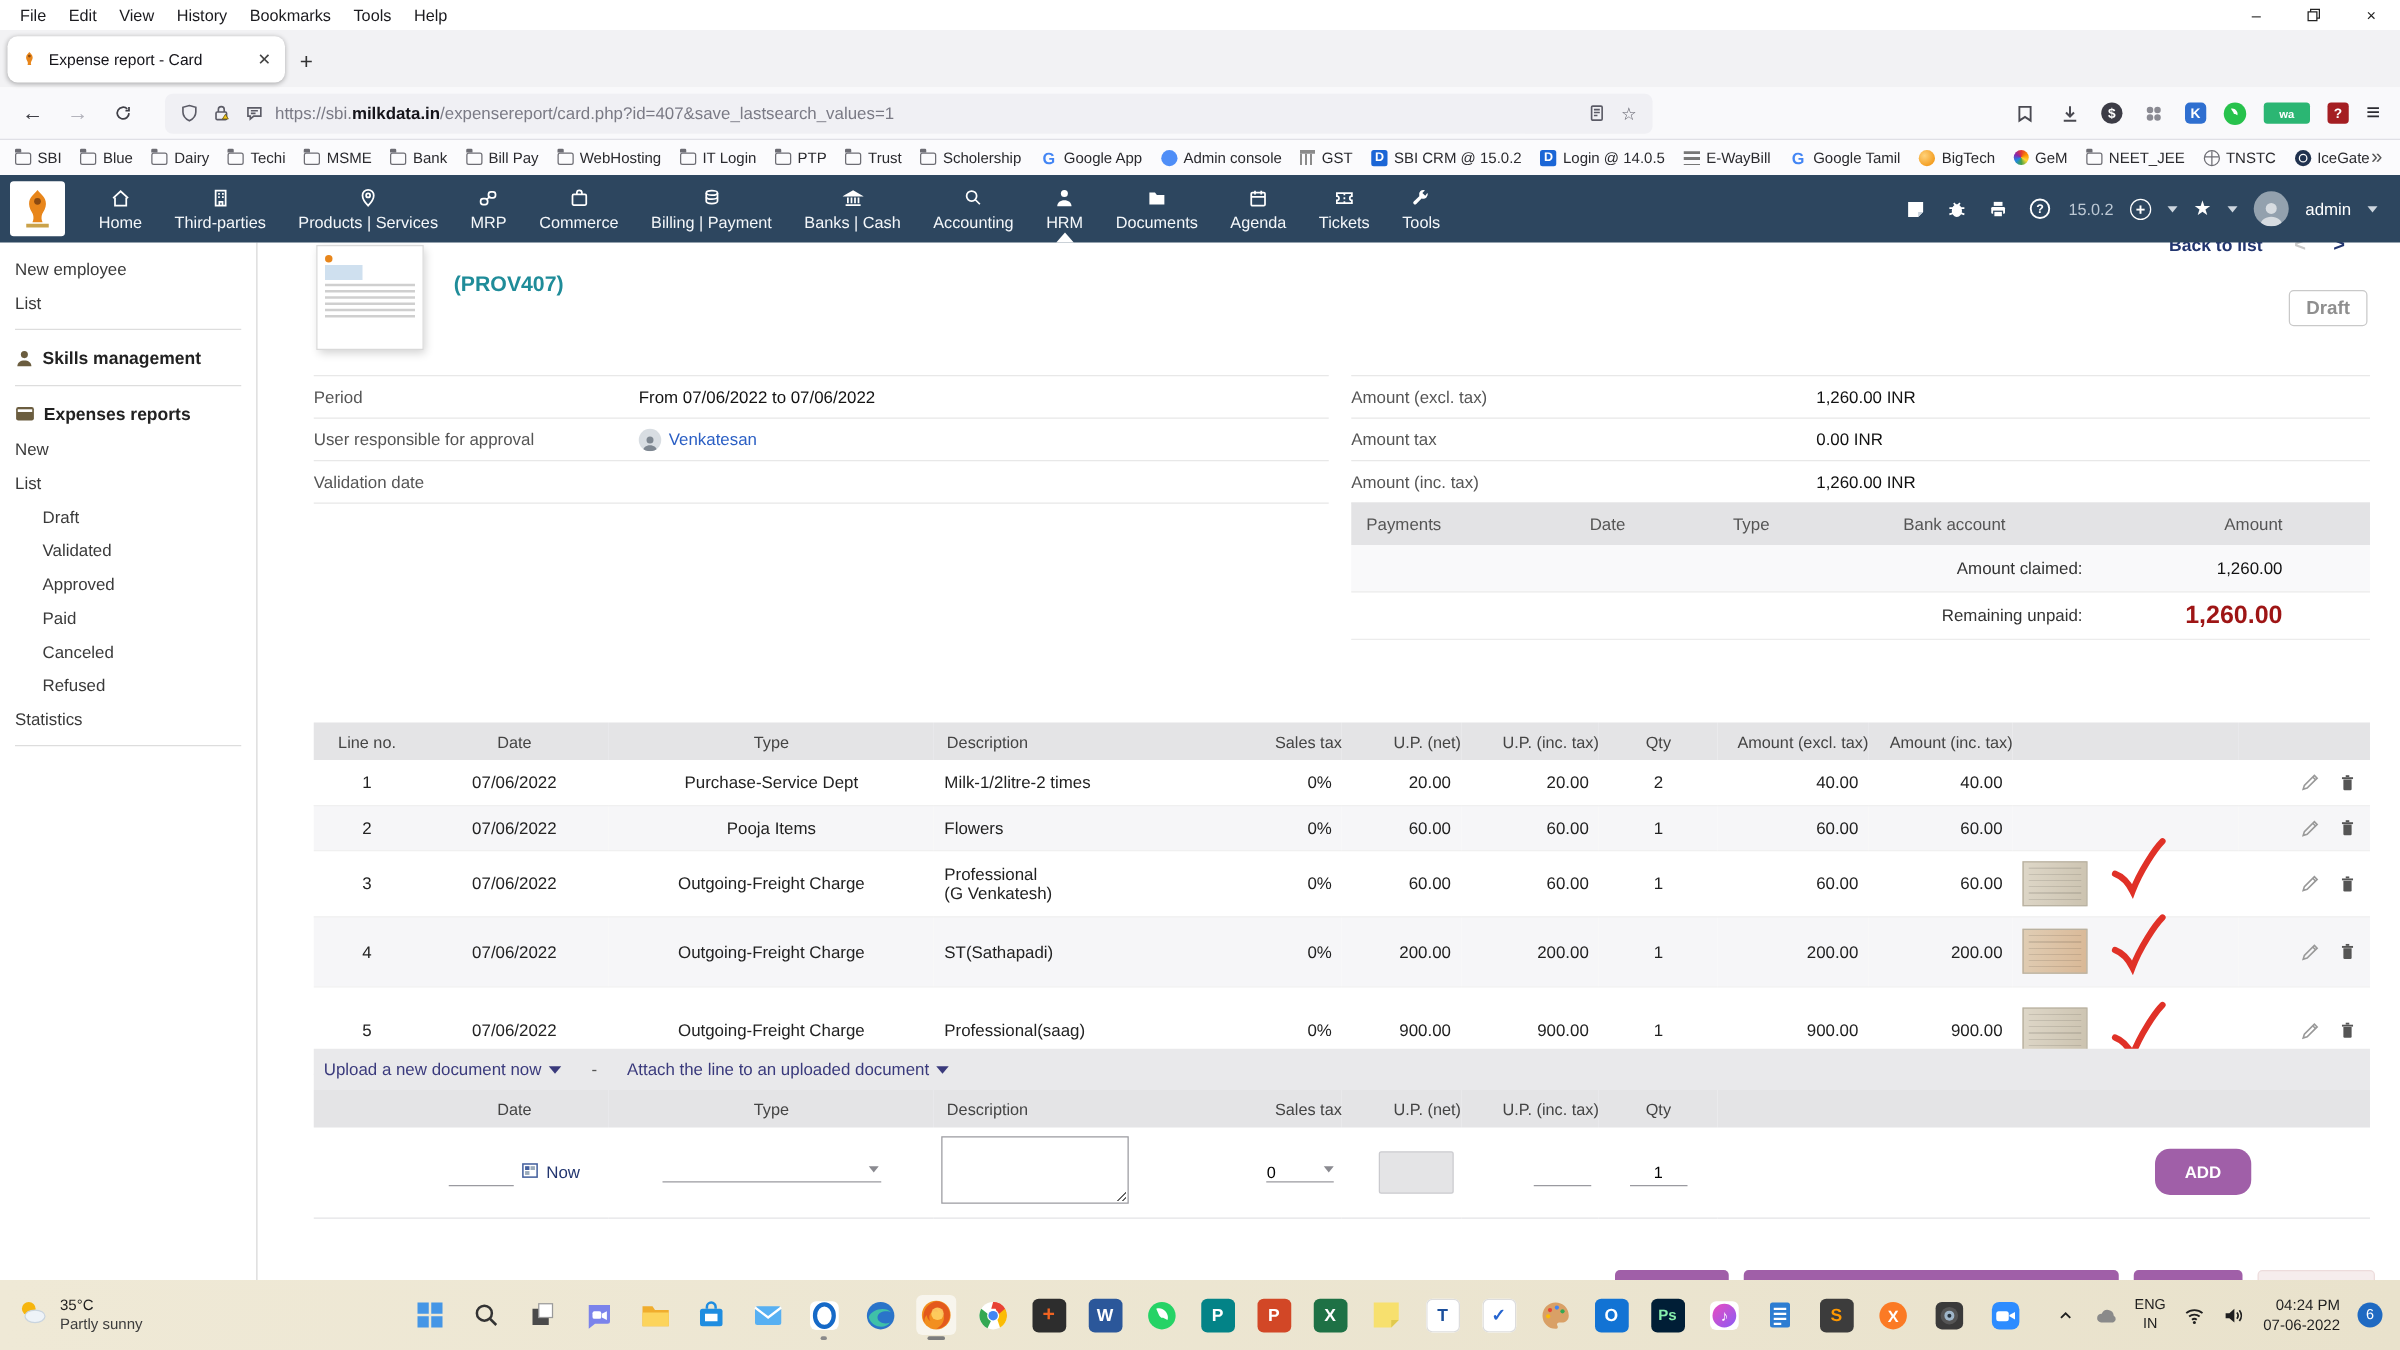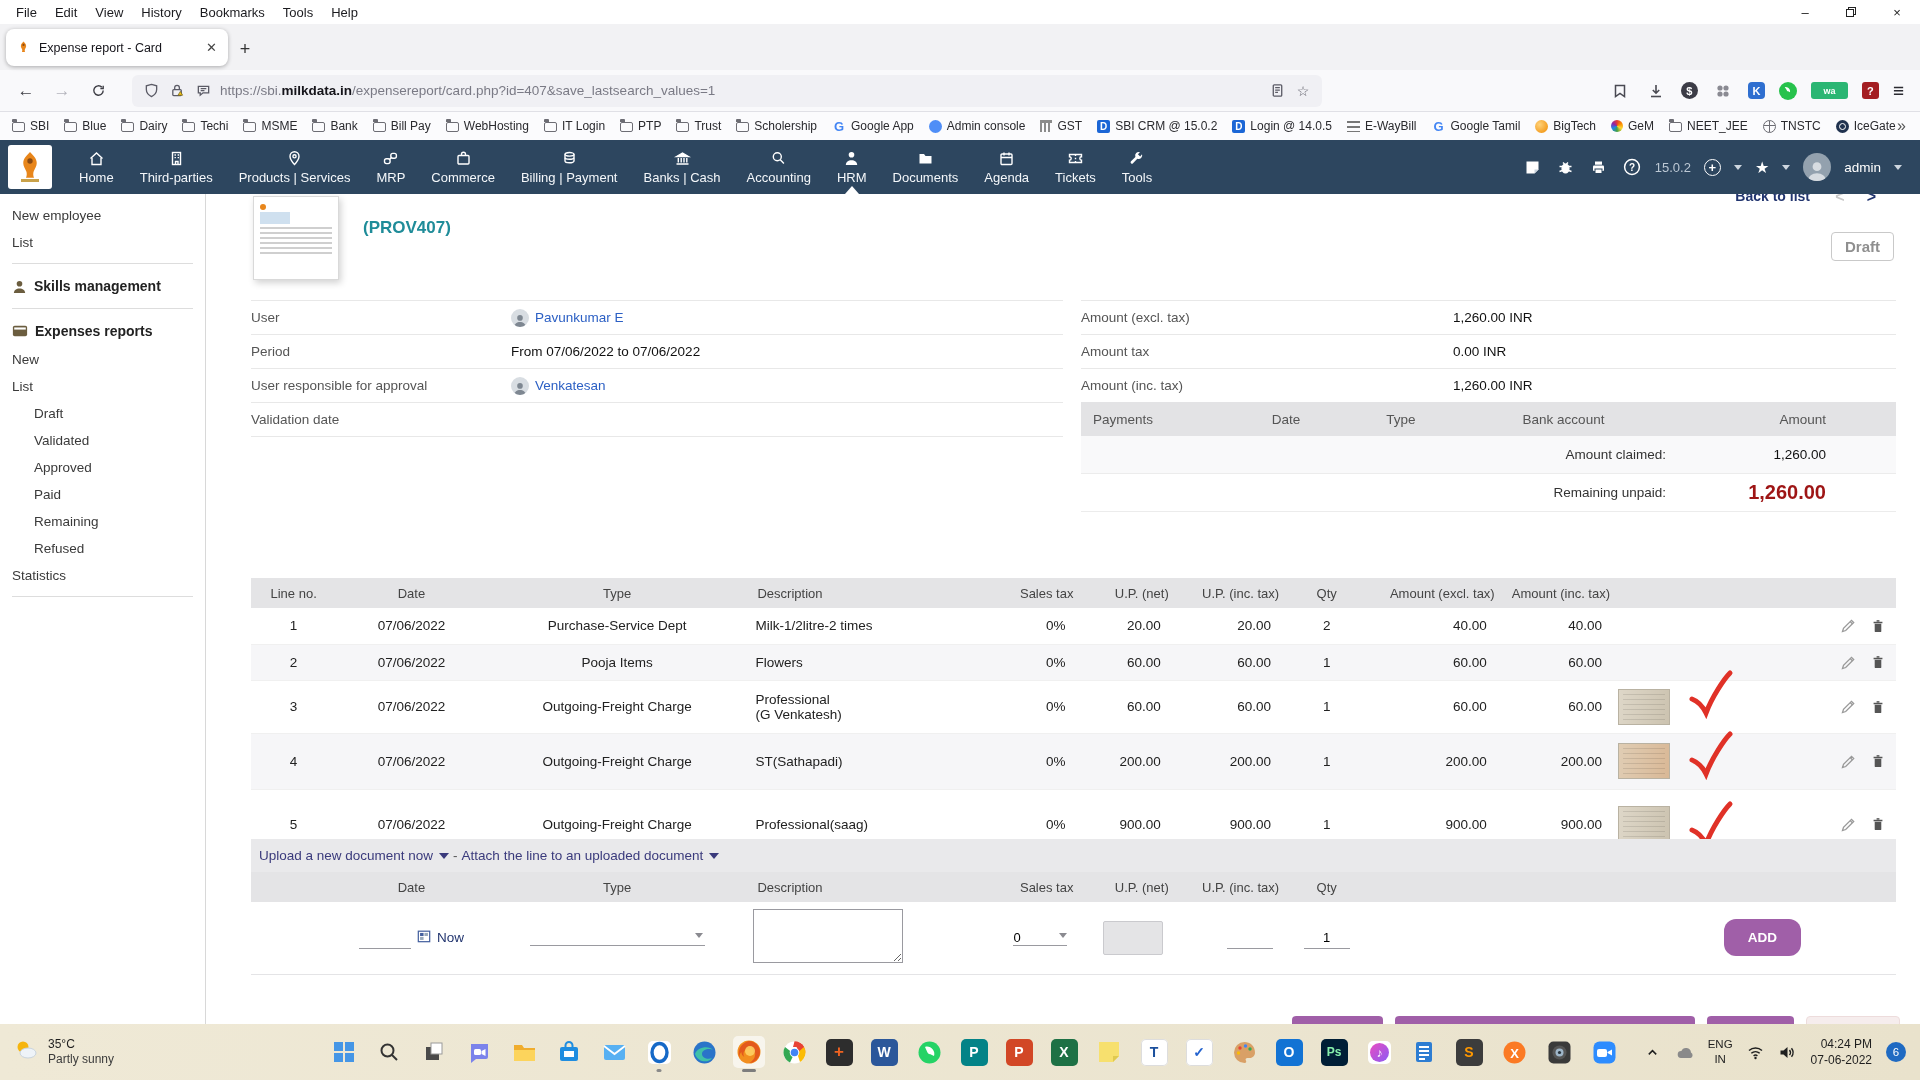--- a/index.html
+++ b/index.html
@@ -120,21 +120,21 @@
 .c{text-align:center}.r{text-align:right}.l{text-align:left;padding-left:10px}
 td.att{padding:2px 0 2px 6px;white-space:nowrap}
 .rthumb{display:inline-block;width:52px;height:36px;vertical-align:middle;border:1px solid #b9b2a2;background:linear-gradient(100deg,#ded7c8,#ccc3b0);position:relative}
 .rthumb::before{content:"";position:absolute;inset:4px;background:repeating-linear-gradient(rgba(0,0,0,.10) 0 1px,transparent 1px 5px)}
 .rthumb.t2{background:linear-gradient(100deg,#e0cdb4,#d9b896)}
 .check{display:inline-block;vertical-align:middle;margin-left:18px}
 td.act{text-align:right;padding-right:14px;white-space:nowrap}
 td.act .ai{display:inline-flex;width:20px;height:20px;margin-left:10px;align-items:center;justify-content:center;vertical-align:middle}
 
 
-.uploadrow{position:absolute;left:44px;top:645px;width:1645px;height:33px;background:#e9e9eb;display:flex;align-items:center;gap:4px;padding-left:8px;font-size:13.5px}
+.uploadrow{position:absolute;left:44px;top:645px;width:1645px;height:33px;background:#e9e9eb;display:flex;align-items:center;gap:24px;padding-left:8px;font-size:13.5px}
 .uplink{color:#3a3a7c;display:inline-flex;align-items:center;gap:6px}
 .dcaret{width:0;height:0;border:5px solid transparent;border-top:6px solid #3a3a7c;margin-top:5px}
 .updash{color:#555}
 table.nform{border-collapse:collapse;table-layout:fixed;width:1645px;font-size:13.5px;position:absolute;left:44px;top:678px}
 table.nform th{background:#e4e4e6;height:30px;font-weight:400;color:#444;font-size:13px}
 table.nform td{height:72px;vertical-align:middle;border-bottom:1px solid #e4e4e6;padding:0 6px}
 .uin{border:0;border-bottom:1px solid #9a9aa0;background:transparent;height:22px;font-size:13px;outline:none}
 .datew{display:flex;align-items:center;gap:6px;justify-content:center}
 .nowlab{color:#22356f}
 .selw{display:inline-flex;align-items:center;border-bottom:1px solid #9a9aa0}
@@ -605,21 +605,21 @@
             <rect x="2.5" y="3" width="13" height="2.4" fill="#fff"></rect>
           </svg>
         <span>Expenses reports</span>
       </div>
       <div class="sbitem">New</div>
       <div class="sbitem">List</div>
       <div class="sbitem sub">Draft</div>
       <div class="sbitem sub">Validated</div>
       <div class="sbitem sub">Approved</div>
       <div class="sbitem sub">Paid</div>
-      <div class="sbitem sub">Remaining</div>
+      <div class="sbitem sub">Canceled</div>
       <div class="sbitem sub">Refused</div>
       <div class="sbitem">Statistics</div>
       <div class="sbdiv"></div>
     </div>
 
     <div class="main">
       <div class="thumb">
         <div class="dot"></div>
         <div class="tb"></div>
         <div class="tl"></div>
@@ -630,32 +630,20 @@
           <div class="tl"></div>
       </div>
       <div class="ref">(PROV407)</div>
       <a class="backlist">Back to list</a>
       <div class="pagenav">
         <span class="pn-prev">&lt;</span><span class="pn-next">&gt;</span>
       </div>
       <div class="badge">Draft</div>
 
       <div class="fields">
-        <div class="frow">
-          <span class="lab">User</span>
-          <span class="val">
-              <span class="uava">
-                <svg width="14" height="14" viewBox="0 0 20 20">
-                  <circle cx="10" cy="7" r="4" fill="#7e8791"></circle>
-                  <path d="M2 20c0-4.5 3.6-7 8-7s8 2.5 8 7z" fill="#7e8791"></path>
-                </svg>
-              </span>
-              <a class="ulink">Pavunkumar E</a>
-            </span>
-        </div>
         <div class="frow">
           <span class="lab">Period</span>
           <span class="val">From 07/06/2022 to 07/06/2022</span>
         </div>
         <div class="frow">
           <span class="lab">User responsible for approval</span>
           <span class="val">
               <span class="uava">
                 <svg width="14" height="14" viewBox="0 0 20 20">
                   <circle cx="10" cy="7" r="4" fill="#7e8791"></circle>

